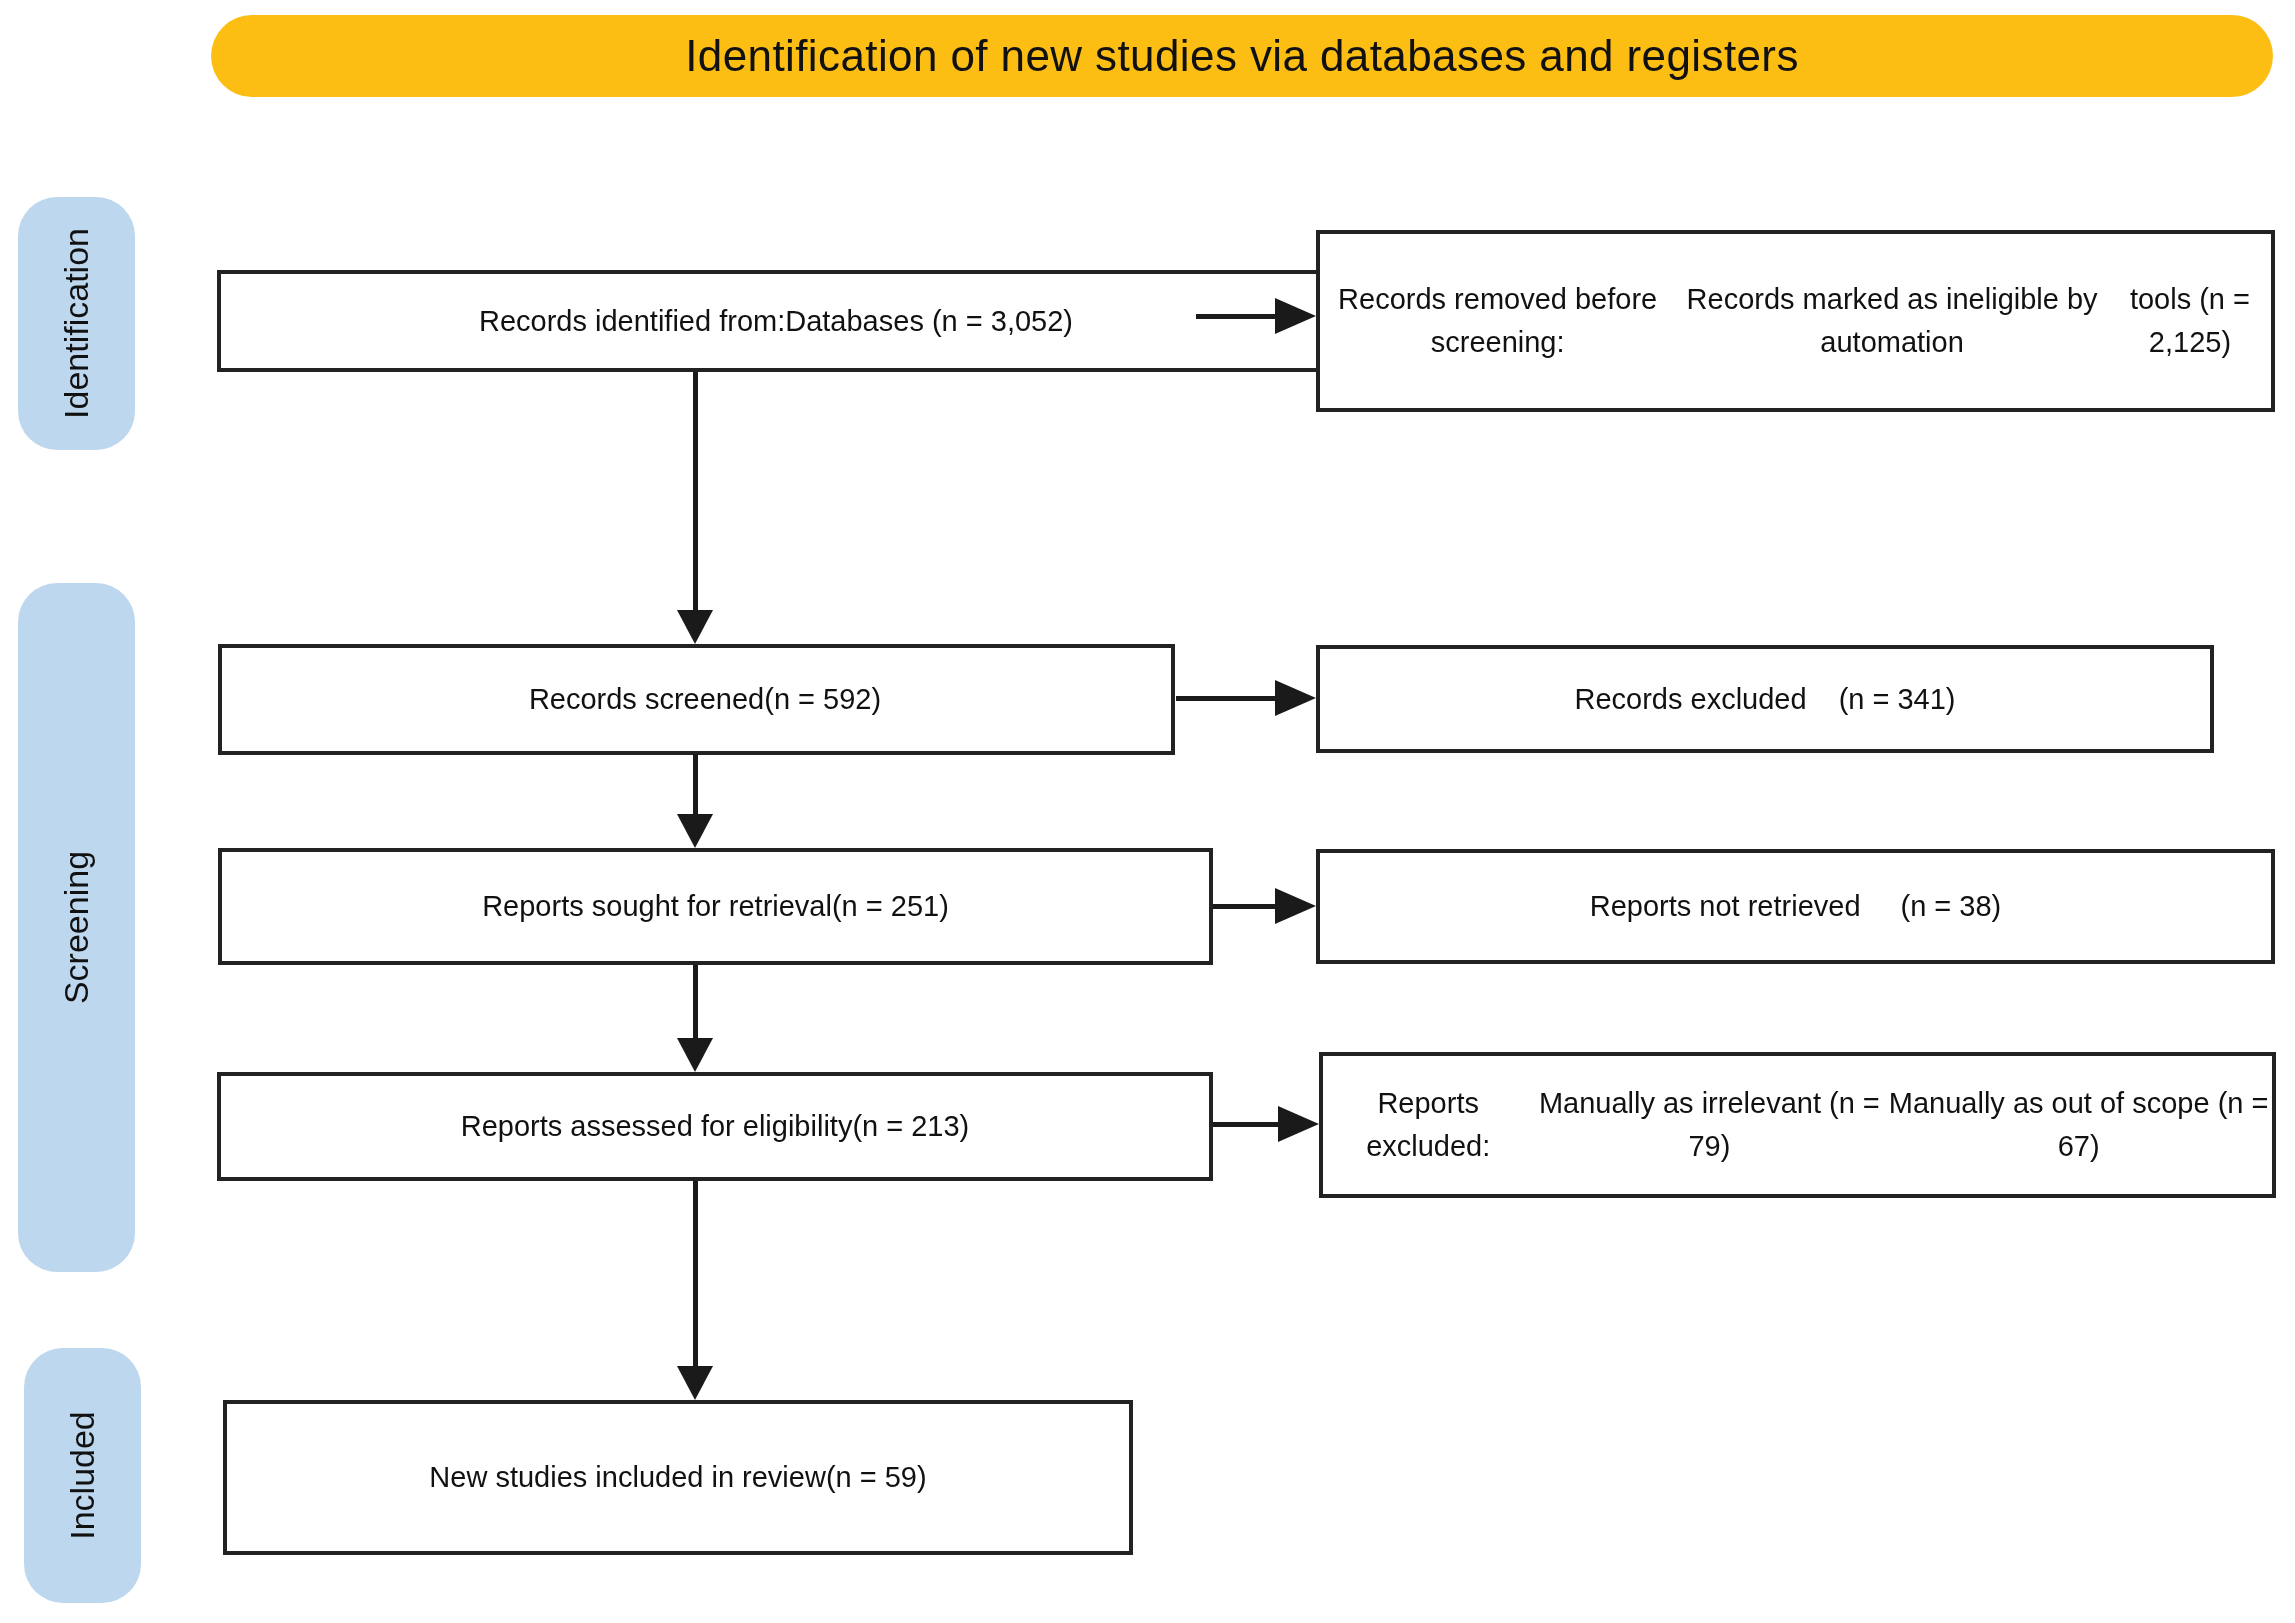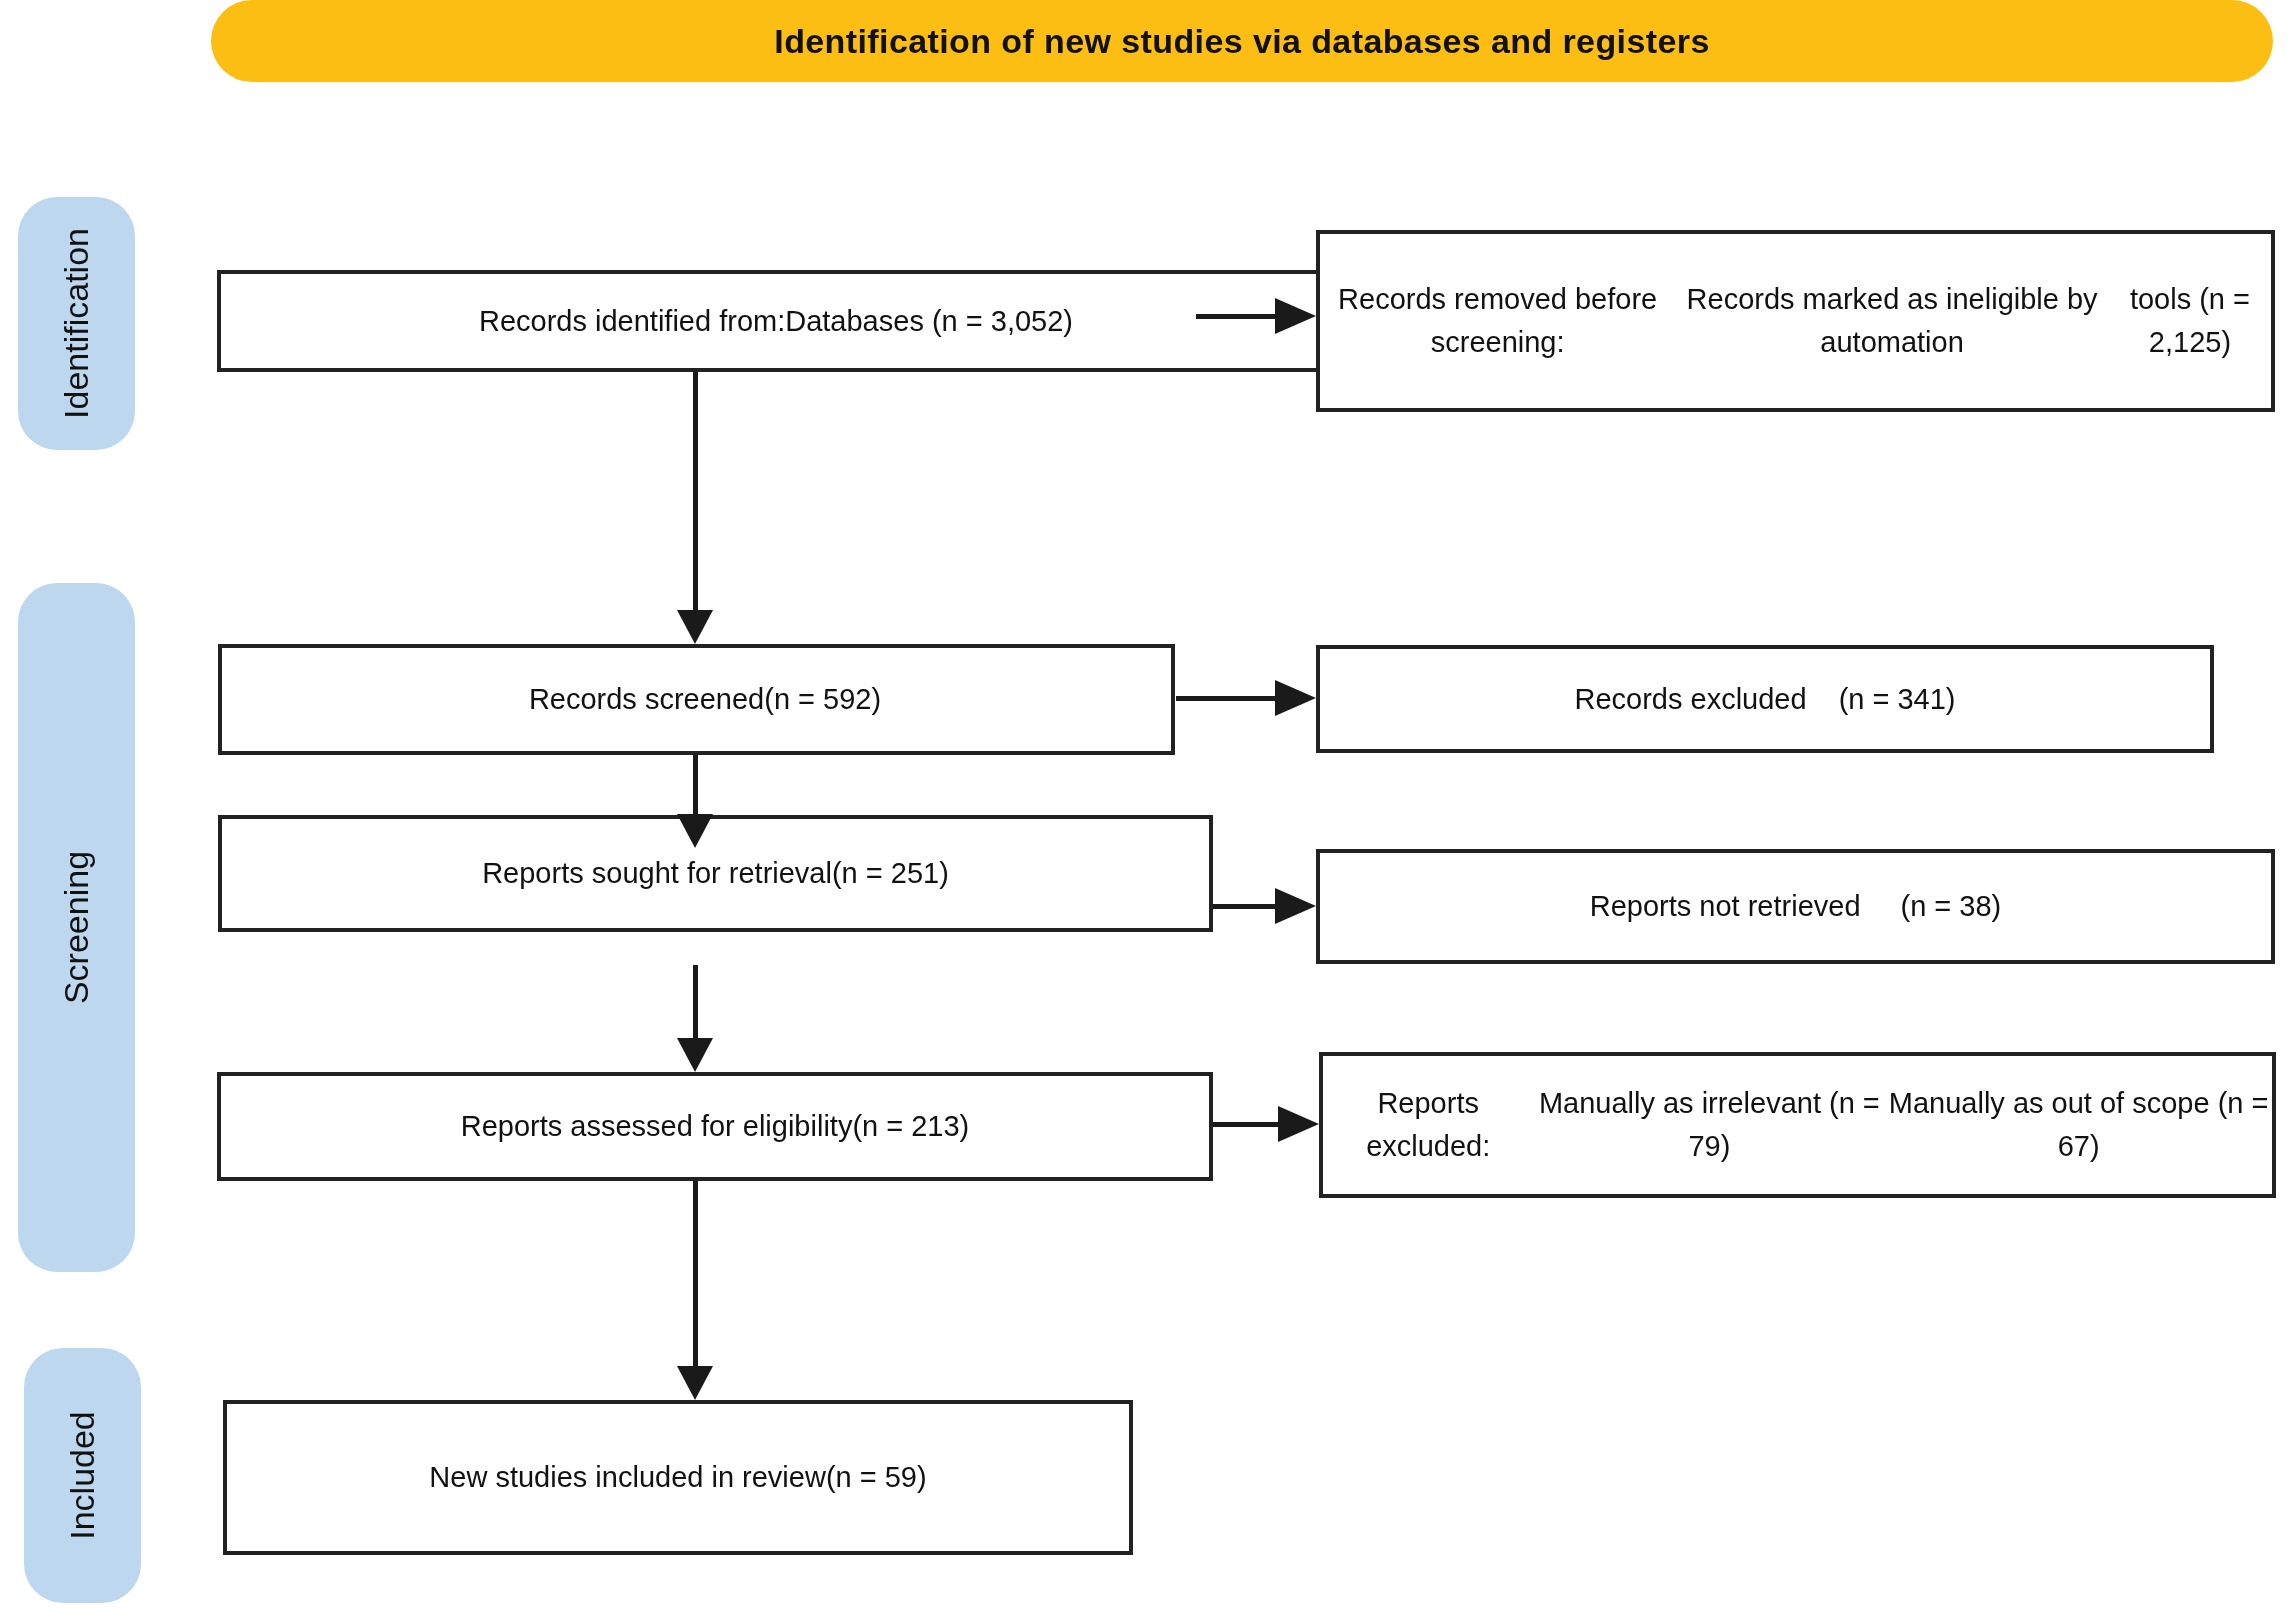--- a/index.html
+++ b/index.html
@@ -9,26 +9,26 @@
     height: 1624px;
     background: #ffffff;
     font-family: "Liberation Sans", sans-serif;
     color: var(--text, #111111);
     overflow: hidden;
   }
 
   
   .banner {
     position: absolute;
-    left: 211px; top: 0;
+    left: 211px; top: 15px;
     width: 2062px; height: 82px;
     background: var(--banner_bg, #FDBE14);
     border-radius: 43px;
     display: flex; align-items: center; justify-content: center;
-    font-size: 34px; font-weight: 700; letter-spacing: 0.4px;
+    font-size: 44px; font-weight: 400; letter-spacing: 0.4px;
   }
 
   
   .pill {
     position: absolute;
     background: var(--stage_bg, #BDD7EE);
     border-radius: 39px;
     display: flex; align-items: center; justify-content: center;
   }
   .pill-identification { left: 18px;  top: 197px;  width: 117px; height: 253px; }
@@ -46,21 +46,21 @@
     background: #ffffff;
     border: 4.3px solid var(--box_border, #222222);
     box-sizing: border-box;
     display: flex; 
     align-items: center; justify-content: center;
     text-align: center;
     font-size: 29px; line-height: 43px;
   }
   .b1 { left: 217px;  top: 270px;  width: 1118px; height: 102px; }
   .b2 { left: 218px;  top: 644px;  width: 957px; height: 111px; padding-left: 17px; }
-  .b3 { left: 218px;  top: 815px;  width: 995px; height: 117px; }
+  .b3 { left: 218px;  top: 848px;  width: 995px; height: 117px; }
   .b4 { left: 217px;  top: 1072px; width: 996px; height: 109px; }
   .b5 { left: 223px;  top: 1400px; width: 910px; height: 155px; }
   .r1 { left: 1316px; top: 230px;  width: 959px; height: 182px; }
   .r2 { left: 1316px; top: 645px;  width: 898px; height: 108px; gap: 32px; }
   .r3 { left: 1316px; top: 849px;  width: 959px; height: 115px; gap: 40px; }
   .r4 { left: 1319px; top: 1052px; width: 957px; height: 146px; }
 
   
   .vline {
     position: absolute;

